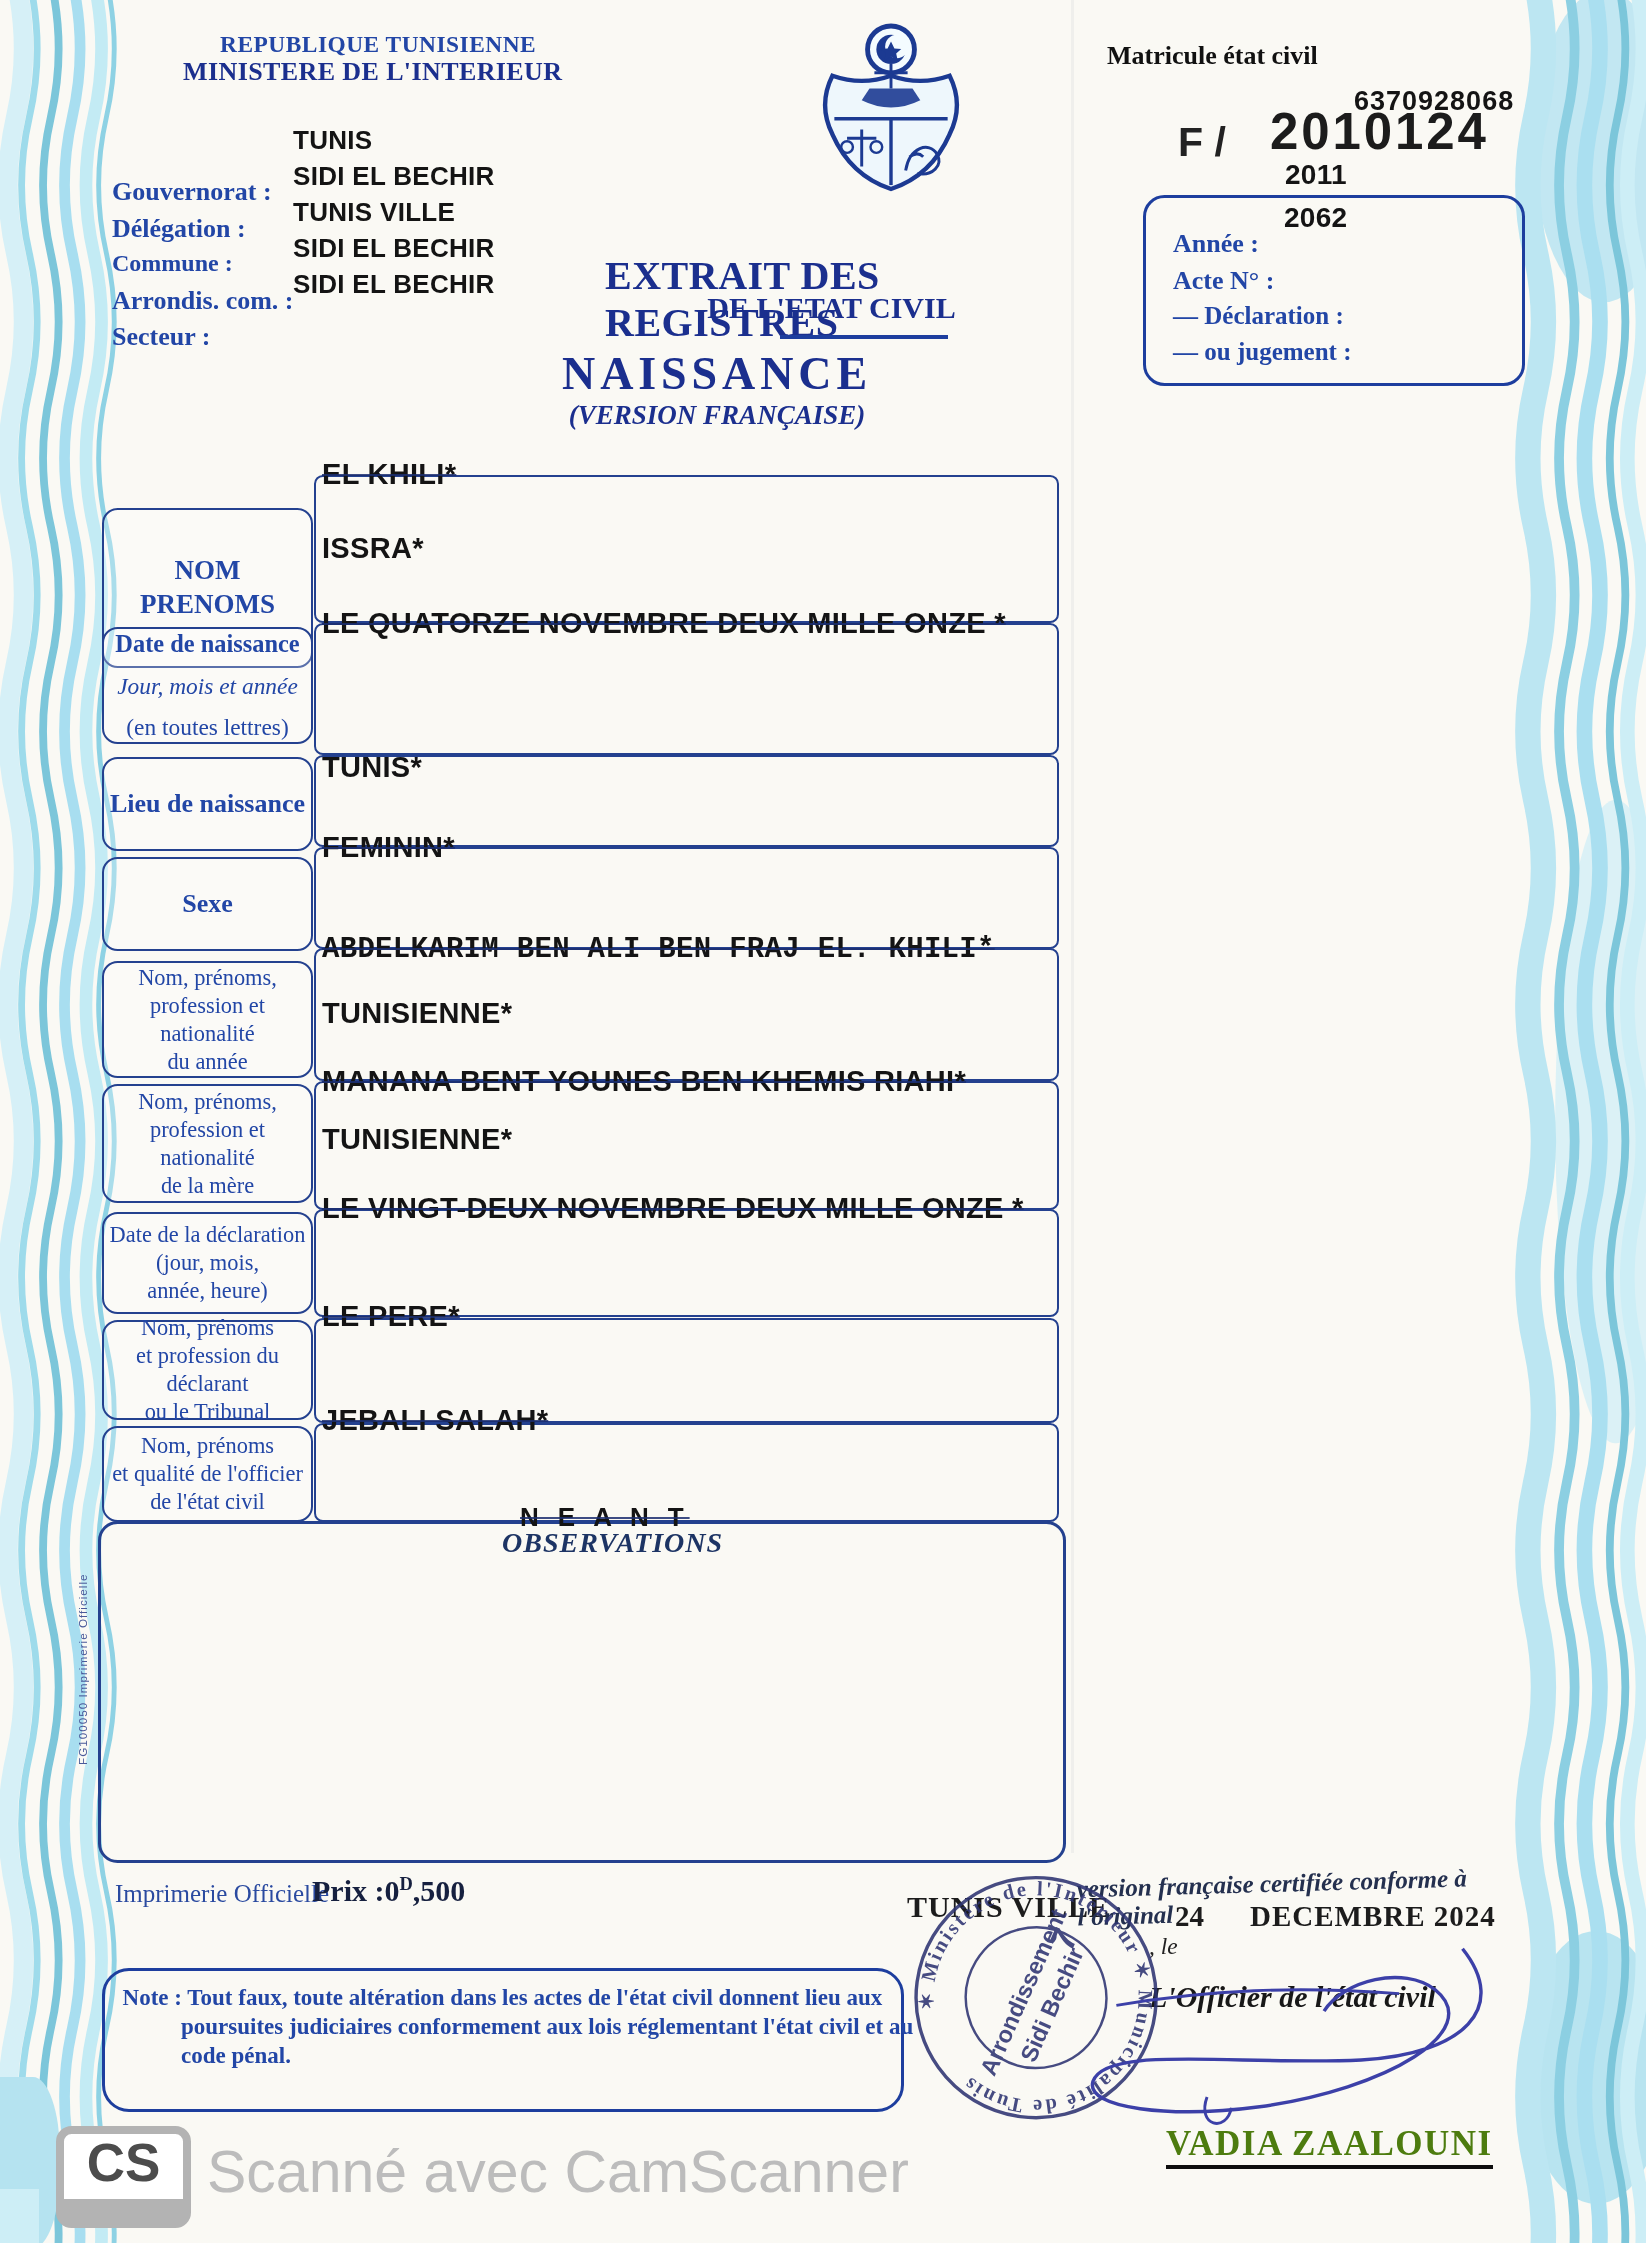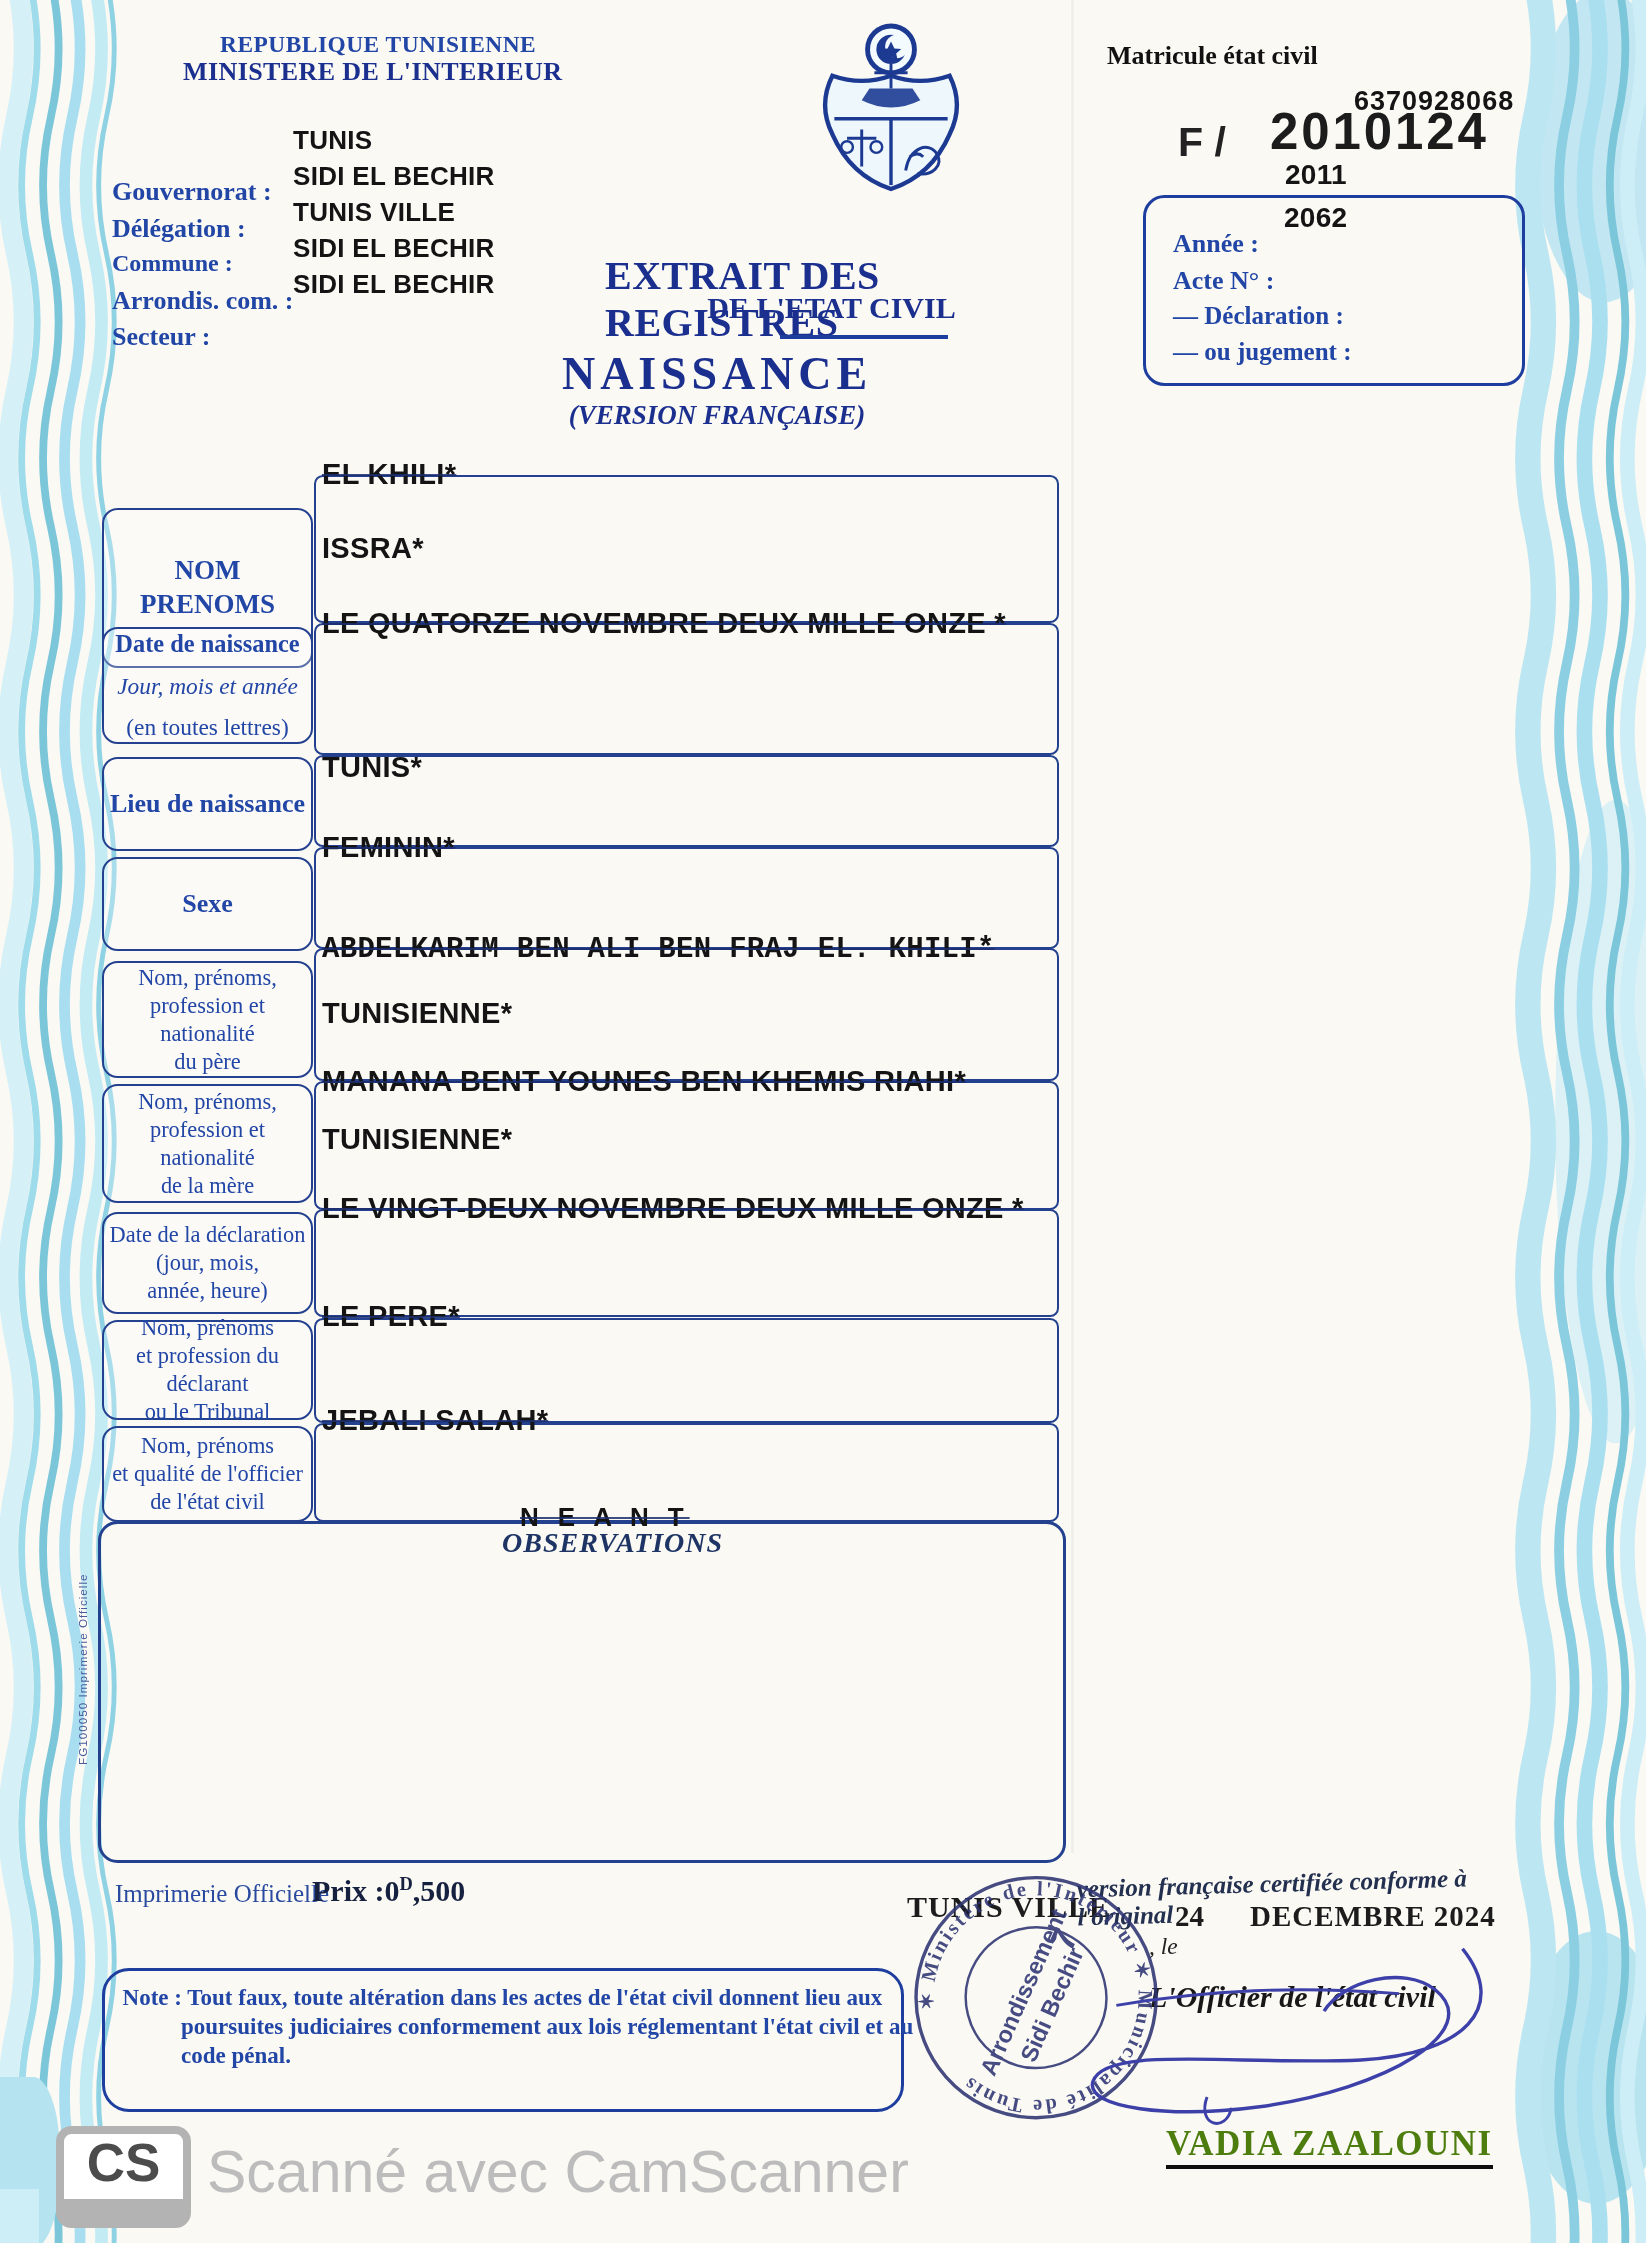--- a/index.html
+++ b/index.html
@@ -121,21 +121,21 @@
   </div>
   <div class="lbox" style="left:102px;top:757px;width:207px;height:90px;font-size:26px;font-weight:bold;">
     <span>Lieu de naissance</span>
   </div>
   <div class="lbox" style="left:102px;top:857px;width:207px;height:90px;font-size:26px;font-weight:bold;">
     <span>Sexe</span>
   </div>
   <div class="lbox" style="left:102px;top:961px;width:207px;height:113px;font-size:22.4px;font-weight:normal;">
     <span>Nom, prénoms,</span>
     <span>profession et nationalité</span>
-    <span>du père</span>
+    <span>du année</span>
   </div>
   <div class="lbox" style="left:102px;top:1084px;width:207px;height:115px;font-size:22.4px;font-weight:normal;">
     <span>Nom, prénoms,</span>
     <span>profession et nationalité</span>
     <span>de la mère</span>
   </div>
   <div class="lbox" style="left:102px;top:1212px;width:207px;height:98px;font-size:22.4px;font-weight:normal;">
     <span>Date de la déclaration</span>
     <span>(jour, mois,</span>
     <span>année, heure)</span>

